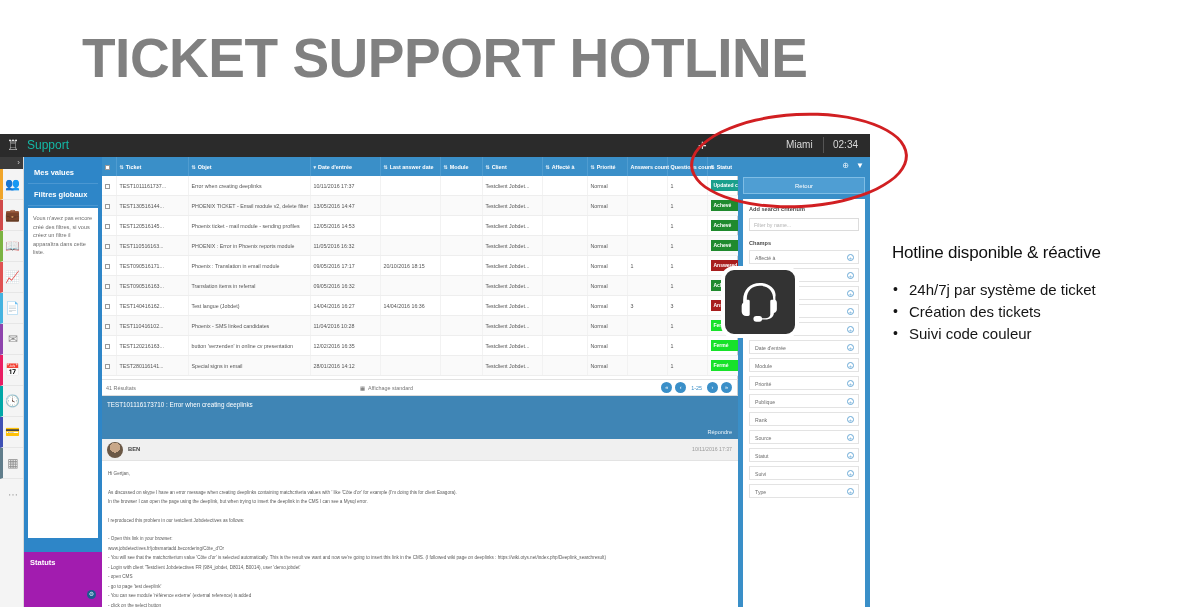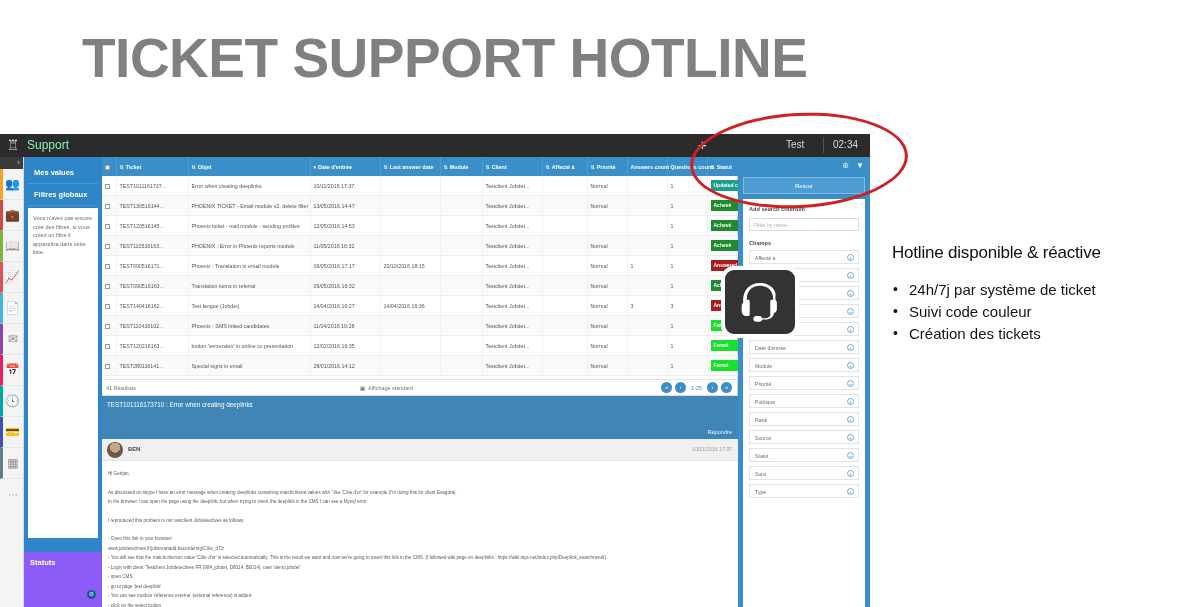--- a/index.html
+++ b/index.html
@@ -62,21 +62,21 @@
   
   .appbar {
     position: absolute; left: 0; top: 0; width: 870px; height: 23px;
     background: #2b2b2b; color: #d8d8d8;
   }
   .appbar .logo {
     position: absolute; left: 4px; top: 3px; width: 18px; height: 17px;
     color: #eaeaea; font-size: 14px; text-align: center; line-height: 17px;
   }
   .appbar .app-name {
-    position: absolute; left: 27px; top: 4px; font-size: 12px; color: #86efac;
+    position: absolute; left: 27px; top: 4px; font-size: 12px; color: #14b8a6;
   }
   .appbar .plus {
     position: absolute; left: 698px; top: 2px; font-size: 15px; color:#e2e2e2;
   }
   .appbar .city {
     position: absolute; left: 786px; top: 5px; font-size: 10px; color:#d9d9d9;
   }
   .appbar .clock {
     position: absolute; left: 833px; top: 5px; font-size: 10px; color:#d9d9d9;
   }
@@ -110,21 +110,21 @@
   .filter-tab {
     background: #2e86c8; color: #fff; font-size: 7.5px; font-weight: bold;
     padding: 6px 6px; border-bottom: 1px solid #4a97d2;
   }
   .filters .white-box {
     background: #fff; height: 330px; margin-top: 2px; padding: 6px 5px;
   }
   .filters .hint { font-size: 5.6px; color: #6d6d6d; line-height: 8.5px; }
   .statuts-box {
     position:absolute; left:24px; top:418px; width:78px; height:55px;
-    background:#8b5cf6; color:#fff;
+    background:#a21caf; color:#fff;
   }
   .statuts-box .lbl { font-size:7.5px; font-weight:bold; padding:6px 6px; }
   .statuts-box .gear {
     position:absolute; right:6px; bottom:8px; width:9px; height:9px;
     border-radius:50%; background:#1a5d8f; color:#cfe6f7;
     font-size:6px; line-height:9px; text-align:center;
   }
 
   
   .main {
@@ -244,34 +244,34 @@
 </style>
 </head>
 <body>
 
 <div class="slide-title">TICKET SUPPORT HOTLINE</div>
 
 <div class="right-panel">
   <div class="headline">Hotline disponible &amp; réactive</div>
   <ul>
     <li>24h/7j par système de ticket</li>
+    <li>Création des tickets</li>
     <li>Suivi code couleur</li>
-    <li>Création des tickets</li>
   </ul>
 </div>
 
 <div class="shot">
 
   <div class="photo-bg"></div>
 
   <div class="appbar">
     <div class="logo">♖</div>
     <div class="app-name">Support</div>
     <div class="plus">+</div>
-    <div class="city">Test</div>
+    <div class="city">Miami</div>
     <div class="sep"></div>
     <div class="clock">02:34</div>
   </div>
 
   <div class="rail">
     <div class="collapse">›</div>
     <div class="rail-item" style="border-left-color:#f0a52a">👥</div>
     <div class="rail-item" style="border-left-color:#d04a4a">💼</div>
     <div class="rail-item" style="border-left-color:#7cb342">📖</div>
     <div class="rail-item" style="border-left-color:#e05252">📈</div>

